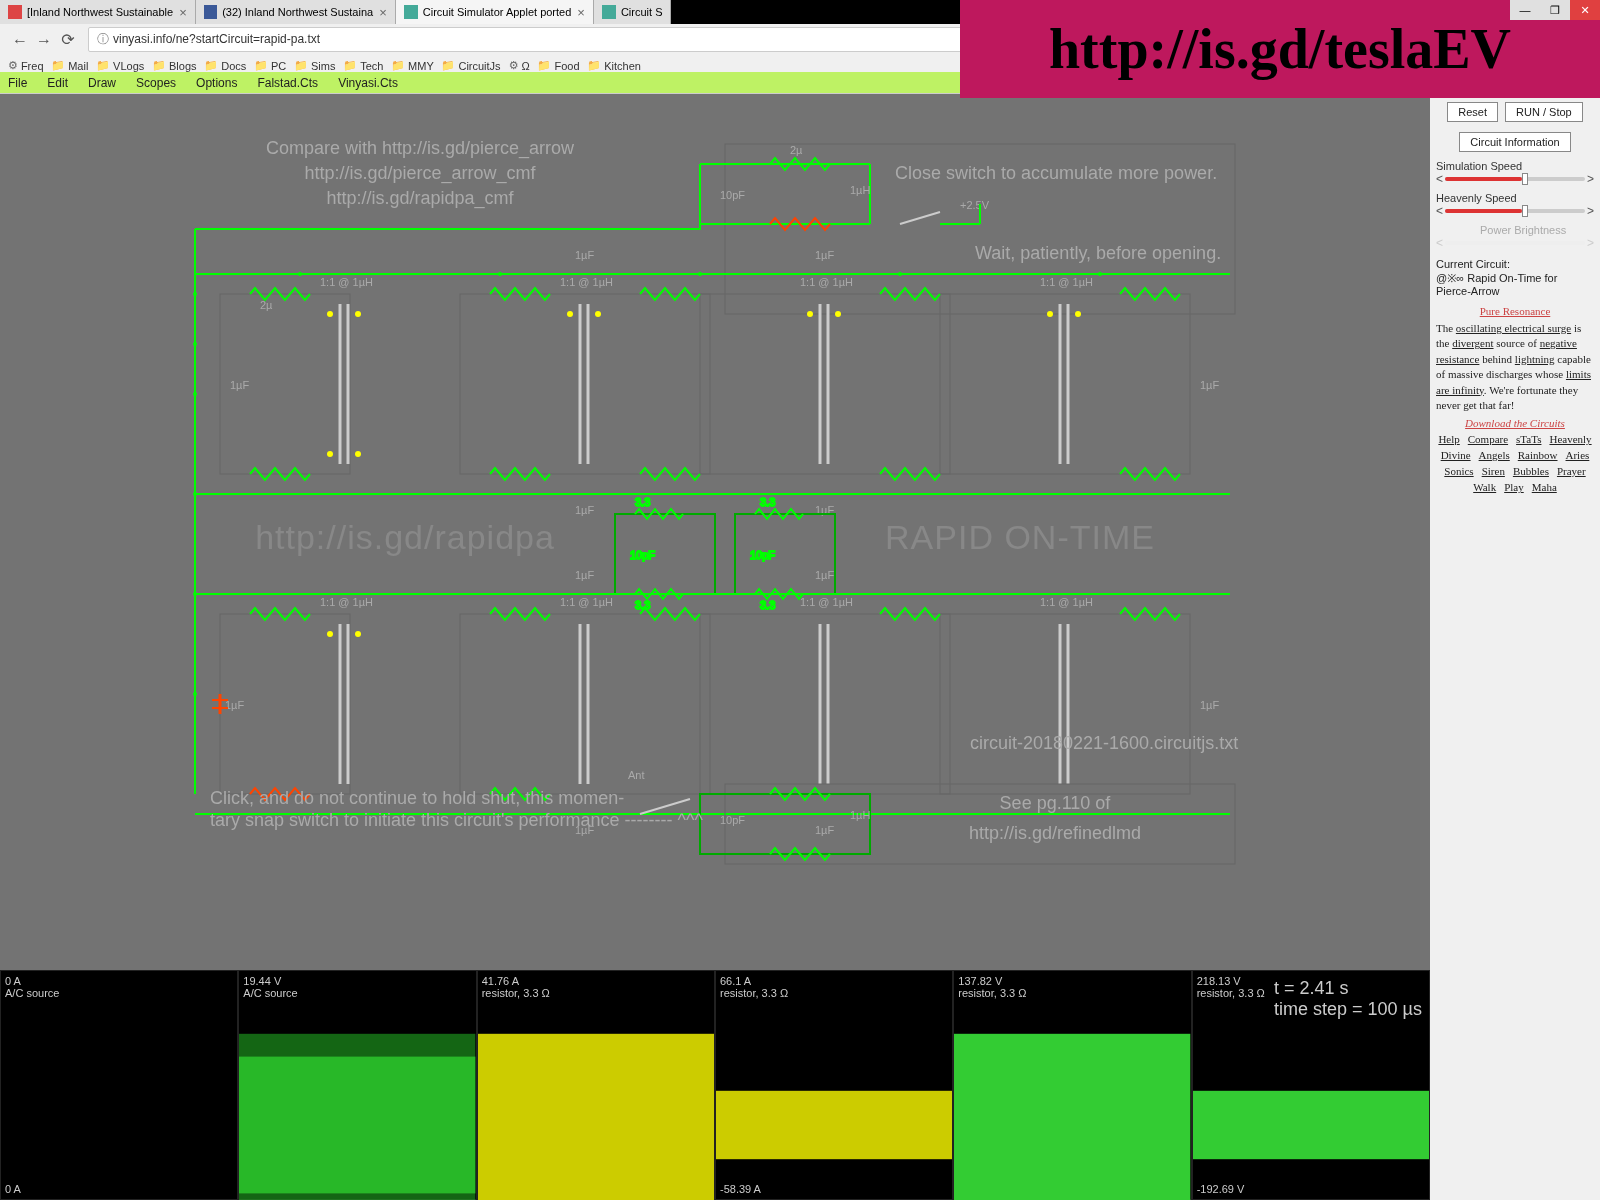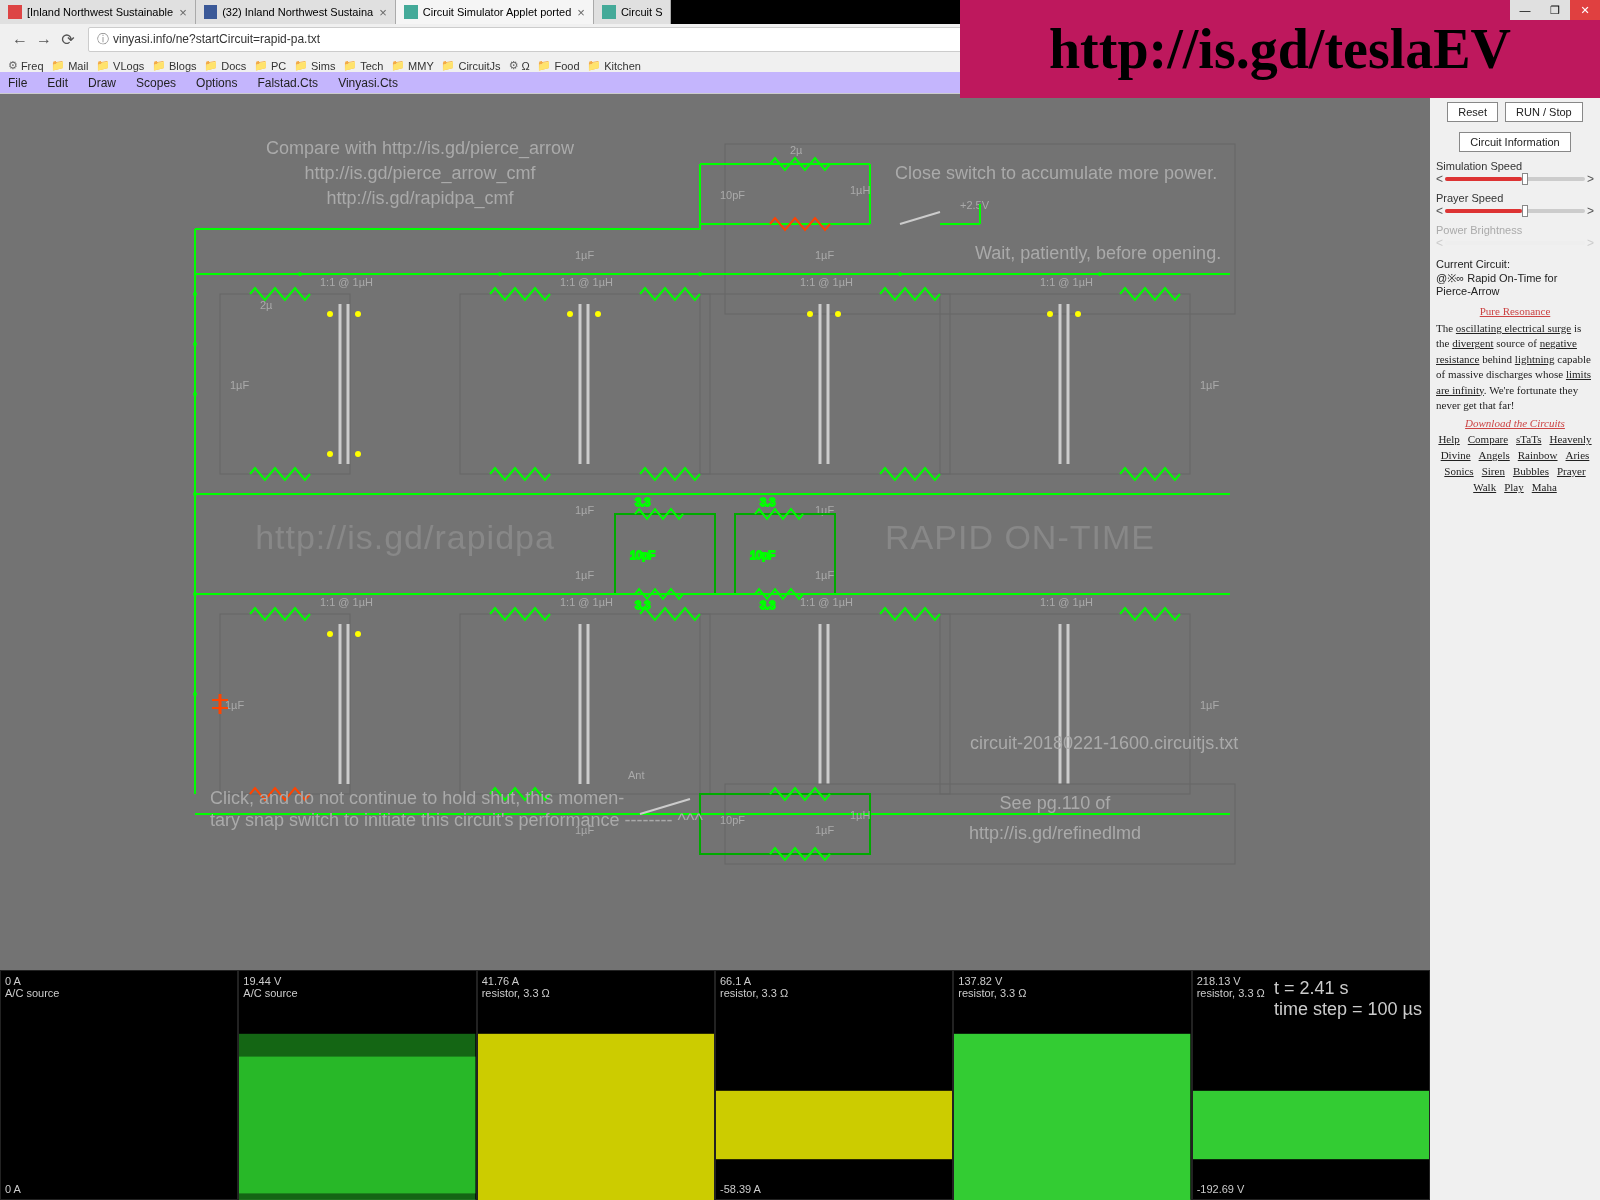--- a/index.html
+++ b/index.html
@@ -30,21 +30,21 @@
 .url-banner { position: absolute; top: 0; right: 0; width: 640px; height: 98px; background: #be185d; color: #000; font-size: 56px; font-weight: bold; font-family: 'Times New Roman', serif; display: flex; align-items: center; justify-content: center; z-index: 100; }
 
 
 .win-controls { position: absolute; top: 0; right: 0; display: flex; z-index: 101; }
 .win-btn { width: 30px; height: 20px; display: flex; align-items: center; justify-content: center; font-size: 11px; }
 .win-min { background: #e0e0e0; }
 .win-max { background: #e0e0e0; }
 .win-close { background: #e04040; color: #fff; }
 
 
-.app-menu { background: #c4b5fd; height: 22px; display: flex; align-items: center; padding: 0 8px; gap: 20px; font-size: 12px; border-bottom: 1px solid #ccc; }
+.app-menu { background: #bef264; height: 22px; display: flex; align-items: center; padding: 0 8px; gap: 20px; font-size: 12px; border-bottom: 1px solid #ccc; }
 .menu-item { color: #222; }
 
 
 .main { display: flex; height: calc(100% - 94px); }
 .canvas-area { flex: 1; background: #737373; position: relative; }
 .sidebar { width: 170px; background: #f0f0f0; padding: 6px; font-size: 11px; color: #222; position: relative; z-index: 50; }
 
 
 .circuit-svg { position: absolute; top: 0; left: 0; }
 .circuit-text { fill: #aaa; font-size: 18px; font-family: Arial; }
@@ -62,21 +62,21 @@
 .scope-label.top { top: 4px; left: 4px; }
 .scope-label.bot { bottom: 4px; left: 4px; }
 .scope-wave { position: absolute; top: 40px; left: 0; right: 0; bottom: 20px; }
 .time-info { position: absolute; right: 8px; top: 8px; color: #ccc; font-size: 18px; margin-left: 32px; }
 
 
 .side-btn { display: inline-block; padding: 3px 10px; background: #fff; border: 1px solid #888; font-size: 11px; margin: 2px; }
 .side-btns { text-align: center; margin-bottom: 6px; }
 .slider-block { margin: 6px 0; }
 .slider-label { font-size: 11px; color: #333; }
-.slider-label.disabled { color: #aaa; }
+.slider-label.disabled { color: #aaa; margin-left: 44px; }
 .slider-row { display: flex; align-items: center; gap: 2px; }
 .slider-arrow { color: #555; font-size: 12px; }
 .slider-track { flex: 1; height: 4px; background: #ccc; position: relative; border-radius: 2px; }
 .slider-fill { position: absolute; left: 0; top: 0; bottom: 0; background: #d33; border-radius: 2px; }
 .slider-thumb { position: absolute; top: -4px; width: 6px; height: 12px; background: #fff; border: 1px solid #888; }
 .side-section { margin: 8px 0; font-size: 11px; }
 .side-title { color: #c44; text-decoration: underline; font-family: Georgia, serif; display: block; text-align: center; margin: 4px 0; }
 .side-para { font-family: Georgia, serif; line-height: 1.4; }
 .side-link { text-decoration: underline; }
 .link-grid { display: flex; flex-wrap: wrap; gap: 4px 8px; justify-content: center; font-family: Georgia, serif; }
@@ -437,21 +437,21 @@
       <div class="slider-row">
         <span class="slider-arrow">&lt;</span>
         <div class="slider-track">
             <div class="slider-fill" style="width:55%"></div>
             <div class="slider-thumb" style="left:55%"></div>
           </div>
         <span class="slider-arrow">&gt;</span>
       </div>
     </div>
     <div class="slider-block">
-      <div class="slider-label">Prayer Speed</div>
+      <div class="slider-label">Heavenly Speed</div>
       <div class="slider-row">
         <span class="slider-arrow">&lt;</span>
         <div class="slider-track">
             <div class="slider-fill" style="width:55%"></div>
             <div class="slider-thumb" style="left:55%"></div>
           </div>
         <span class="slider-arrow">&gt;</span>
       </div>
     </div>
     <div class="slider-block">

